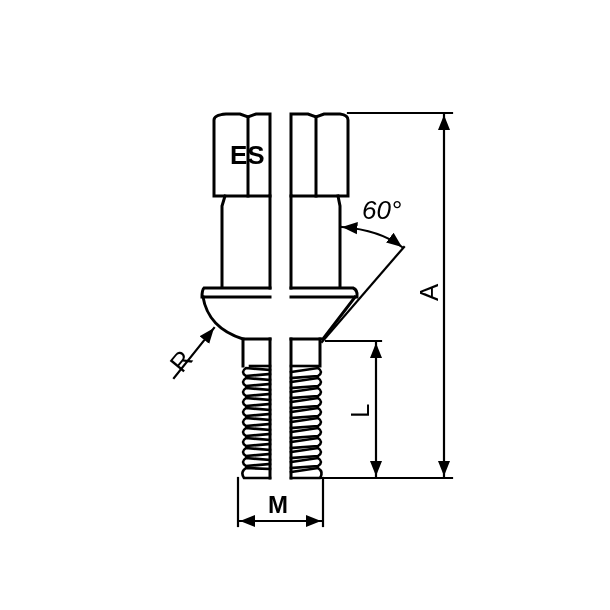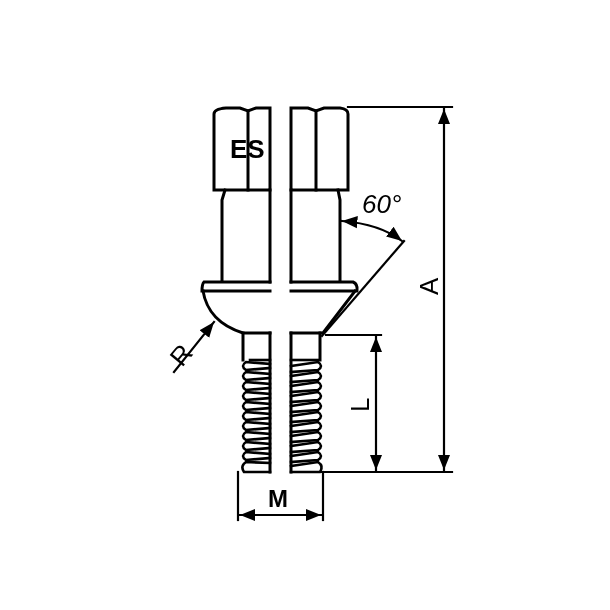--- a/index.html
+++ b/index.html
@@ -1,17 +1,17 @@
 <!DOCTYPE html>
 <html><head>
   <meta charset="utf-8">
   <style>
     html, body { margin: 0; padding: 0; background: #ffffff; }
     body { width: 610px; height: 610px; overflow: hidden; }
-    #canvas { position: absolute; left: 0; top: 10px; width: 610px; height: 438px; }
+    #canvas { position: absolute; left: 0; top: 16px; width: 610px; height: 438px; }
     svg text { font-family: "Liberation Sans", sans-serif; fill: #000; }
     .dim-label { font-size: 26px; }
     .es-label { font-size: 26px; font-weight: bold; }
     .m-label { font-size: 24px; font-weight: bold; }
     .angle-label { font-size: 26px; font-style: italic; }
   </style>
 </head>
 <body>
 
 <div id="canvas">

